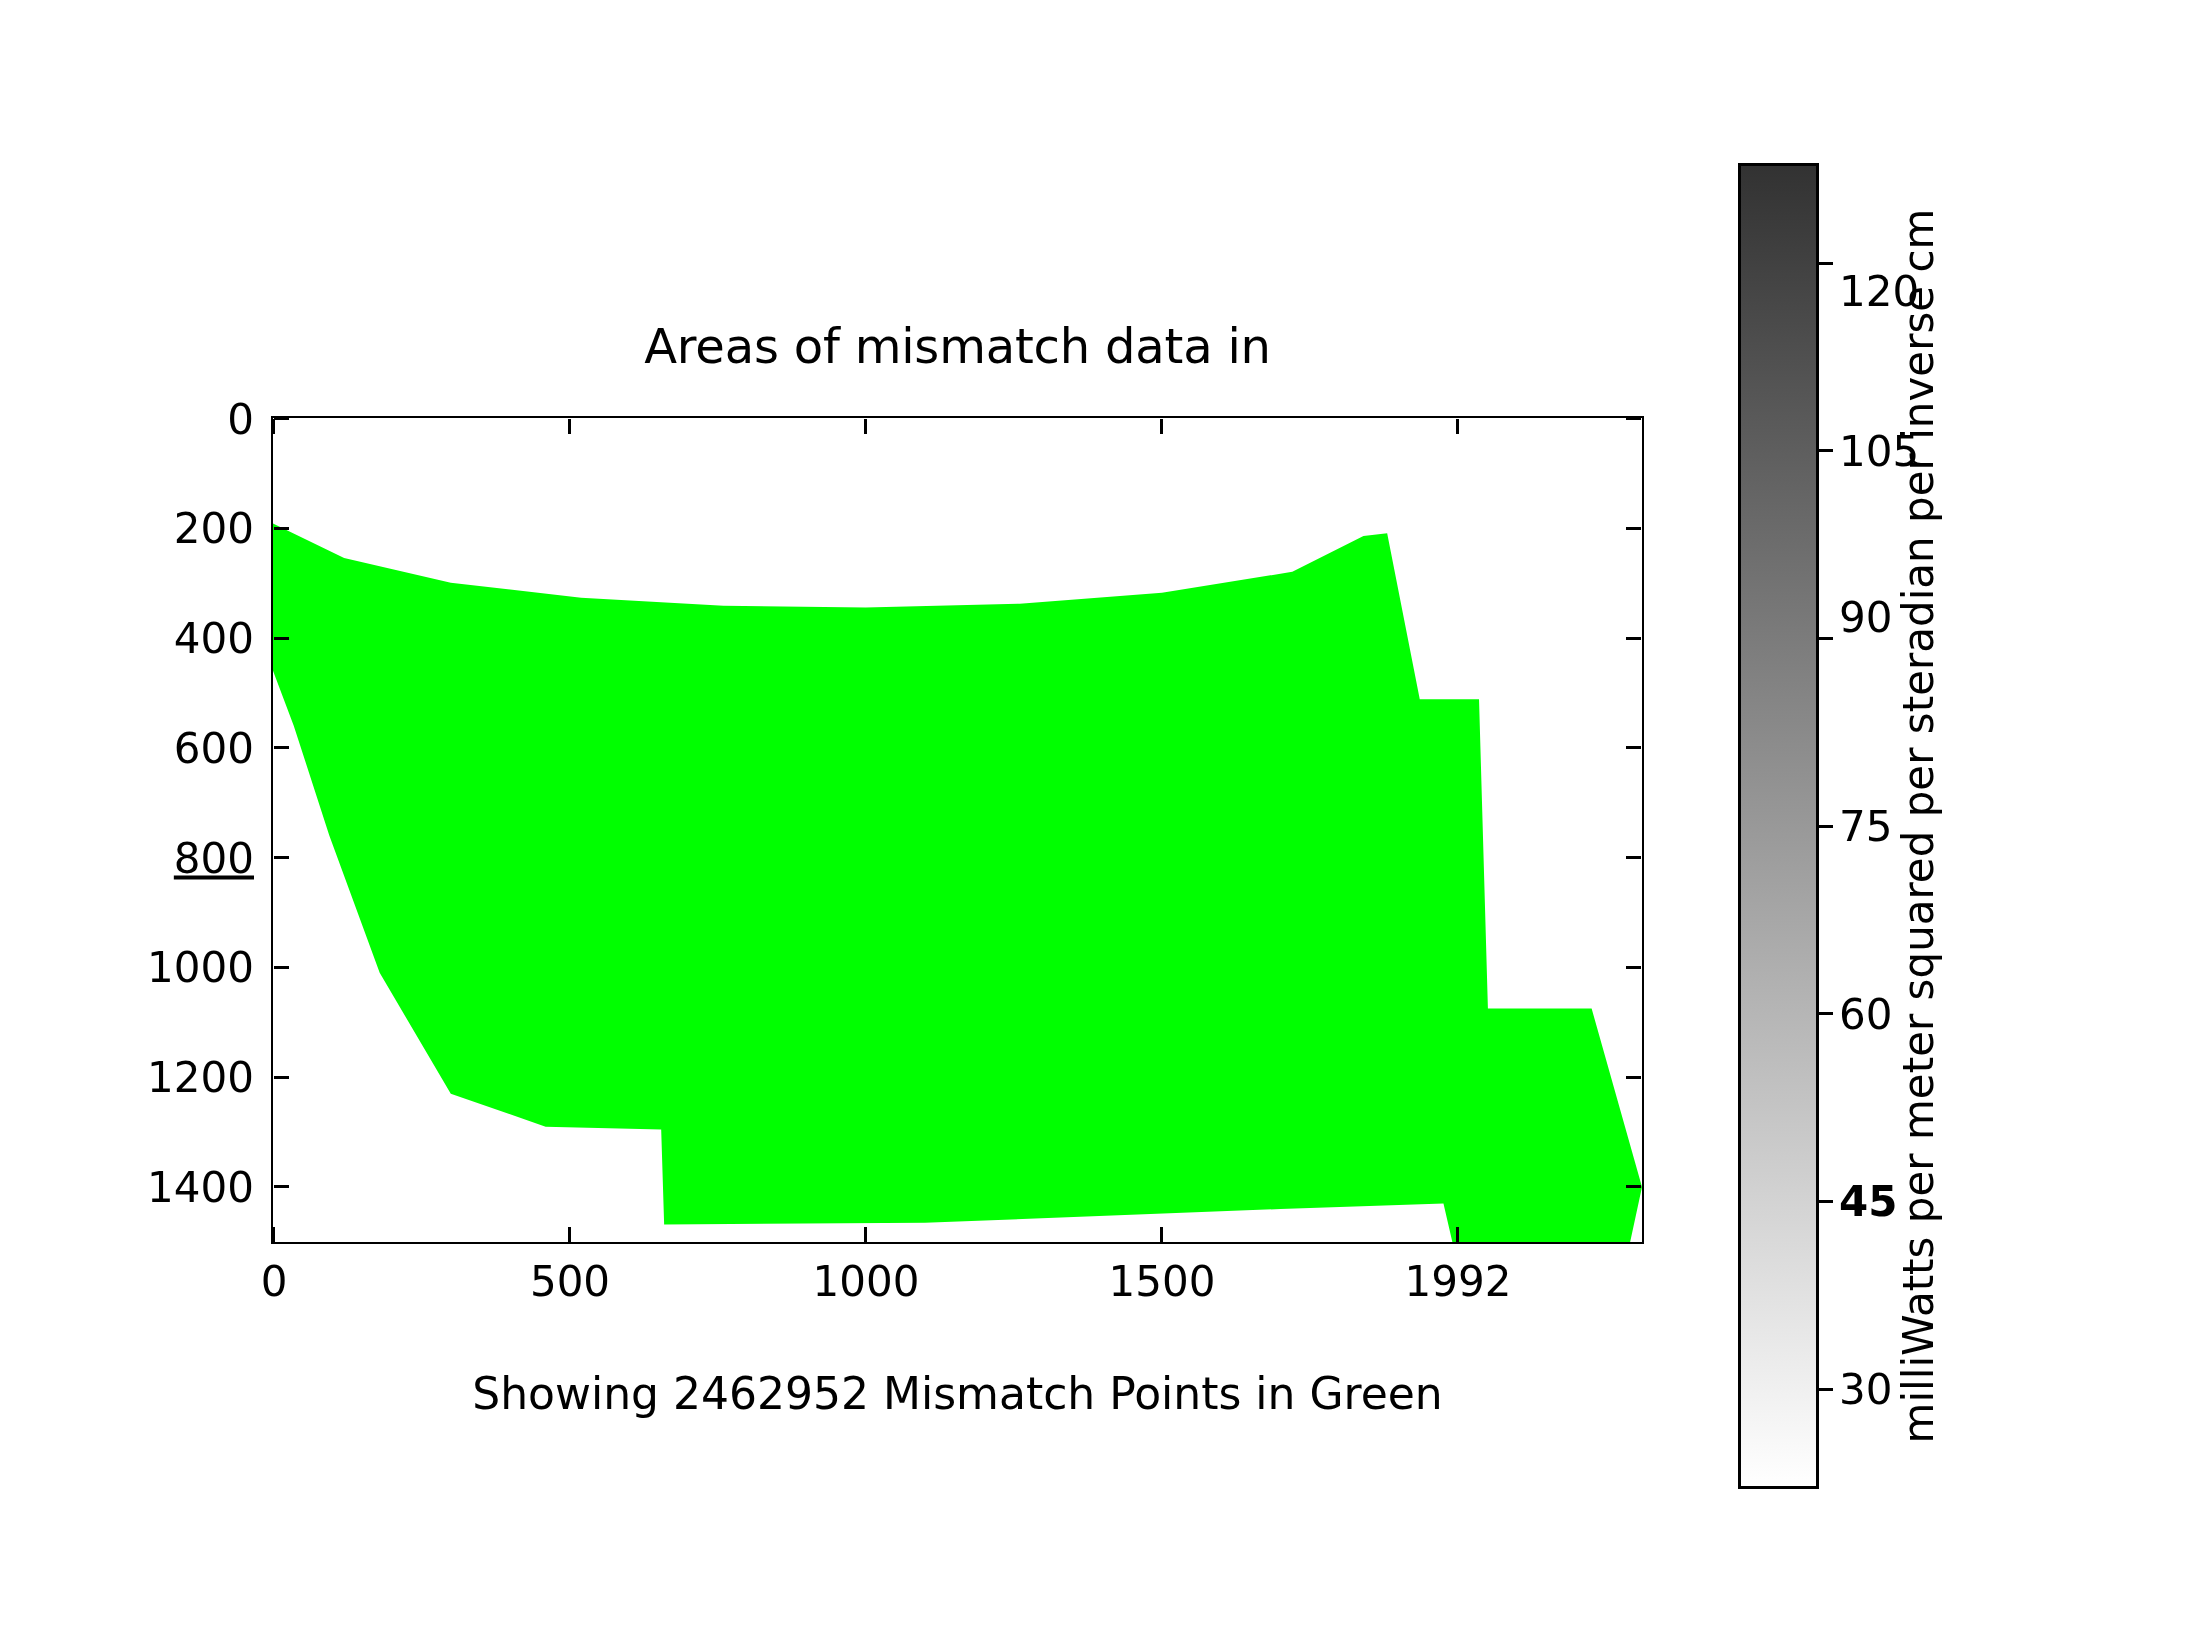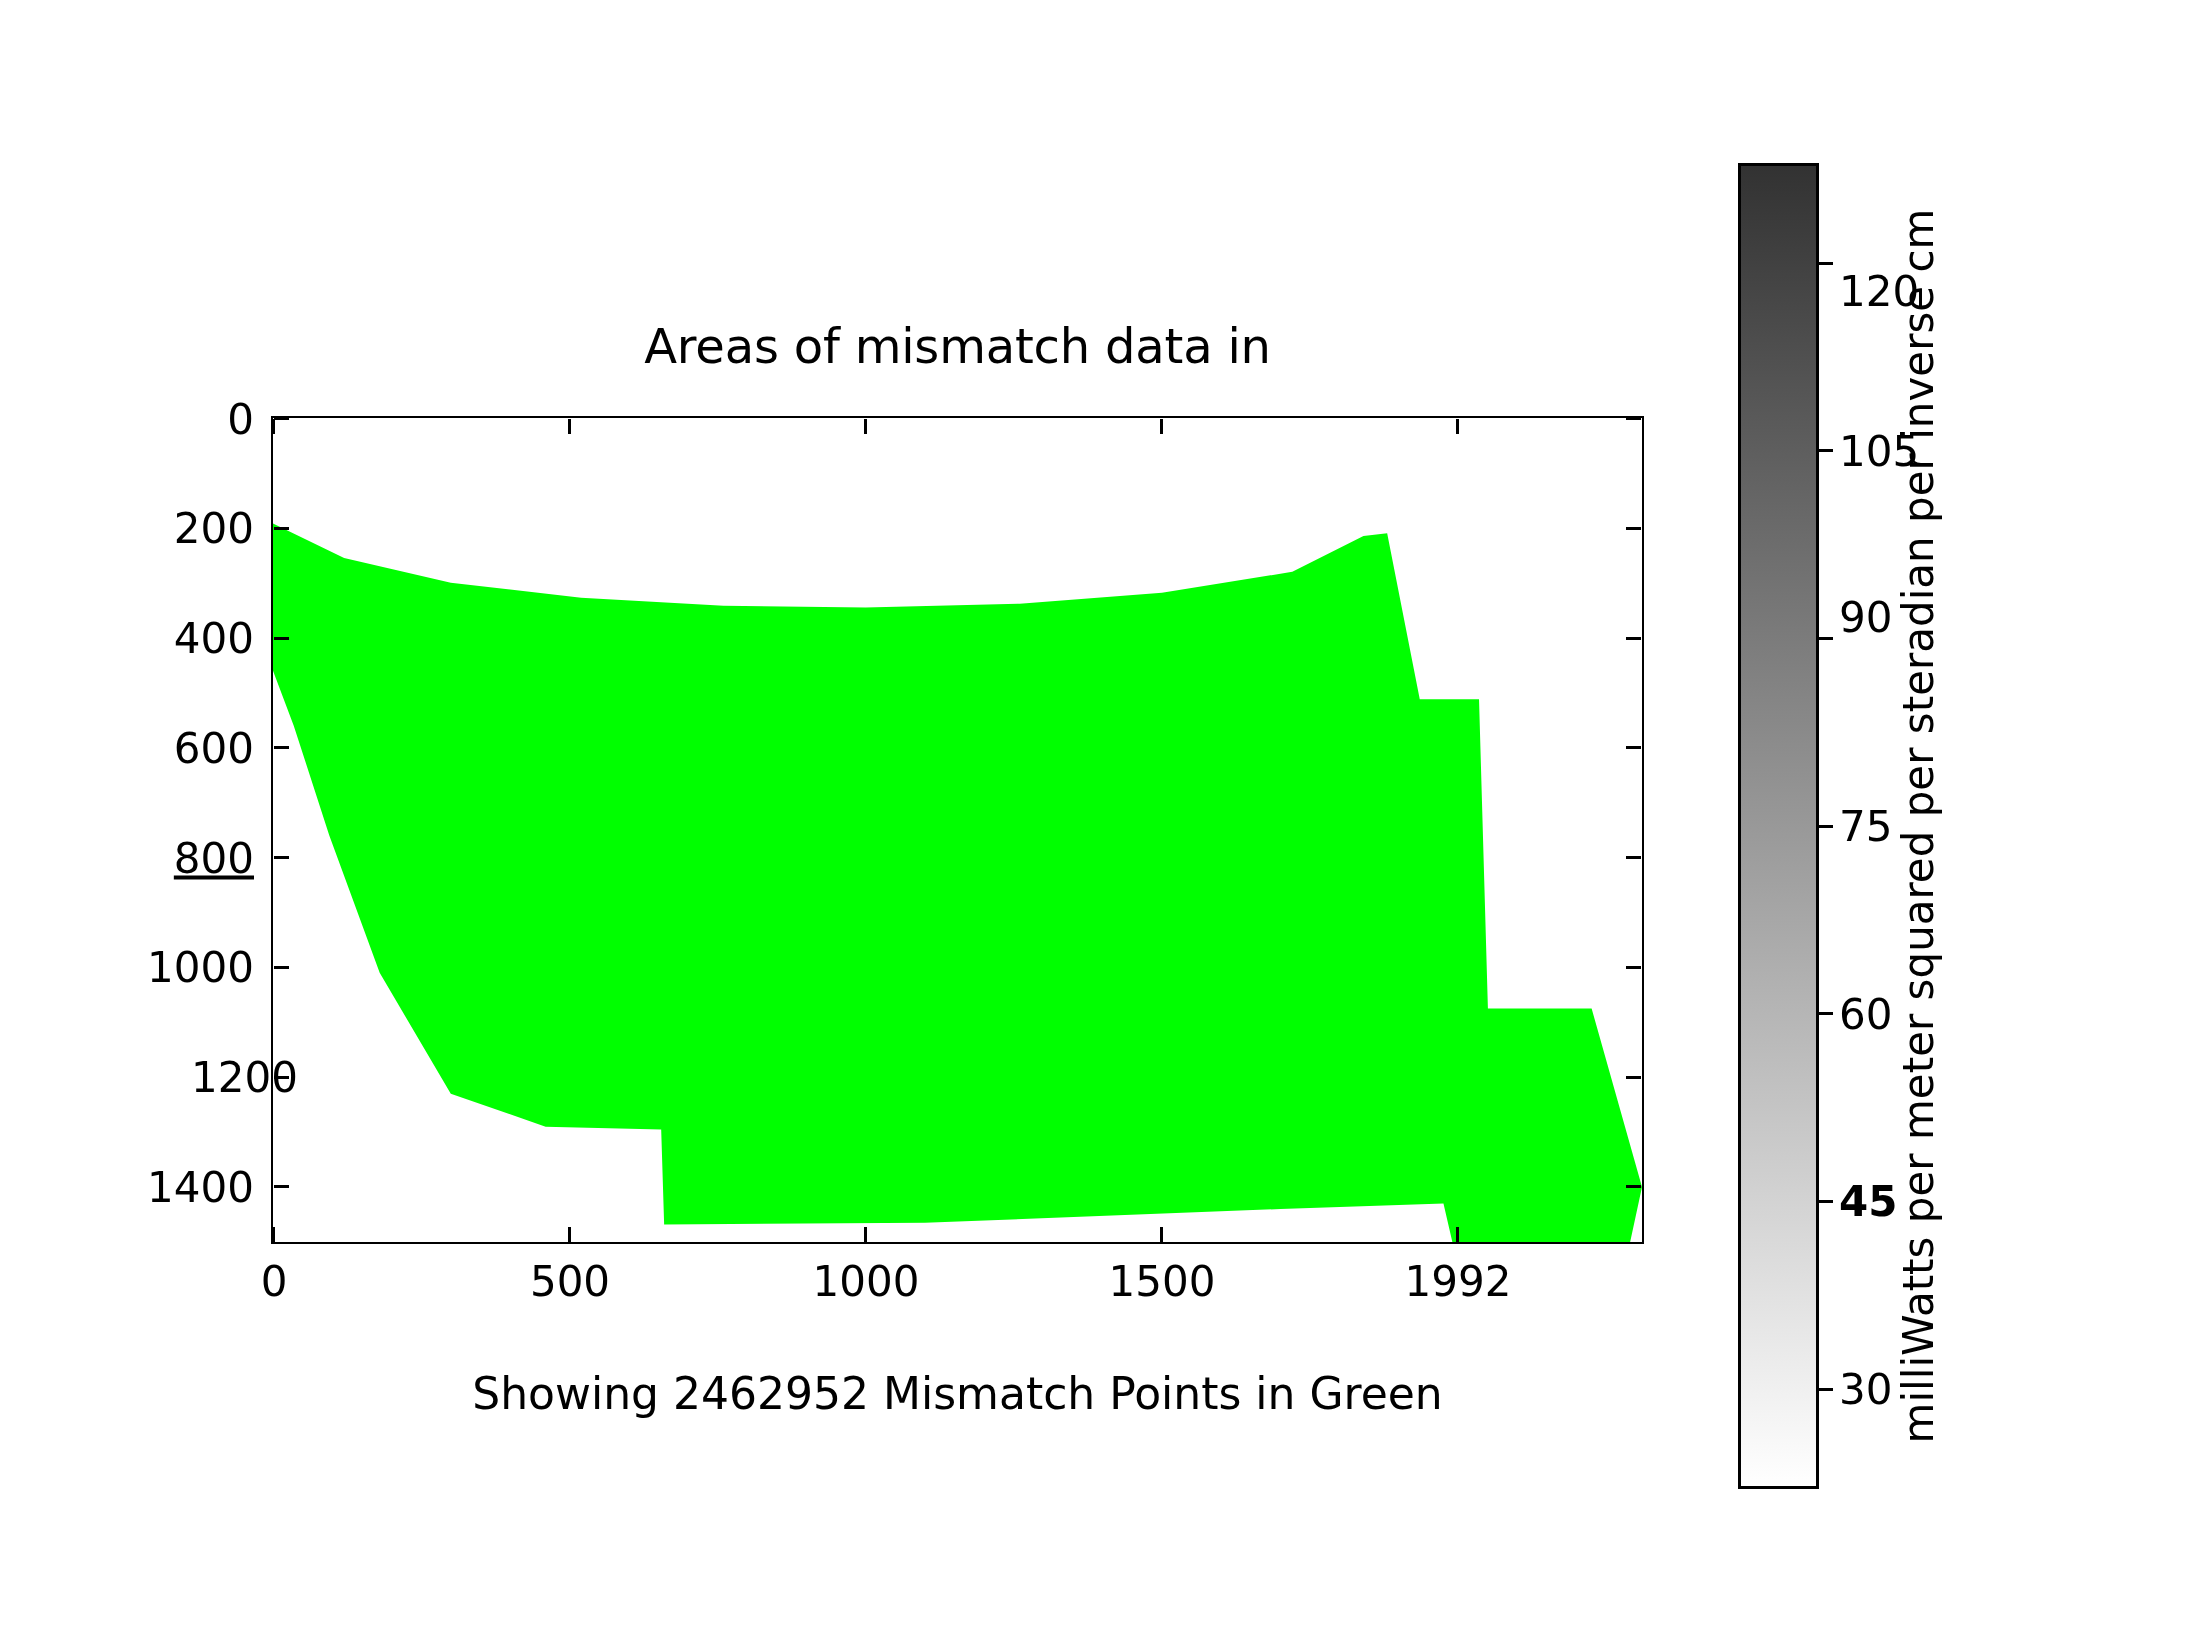--- a/index.html
+++ b/index.html
@@ -195,21 +195,21 @@
       <div class="xticklabel" style="left: 1162px; top: 1257px;">1500</div>
       <div class="xticklabel" style="left: 1458px; top: 1257px;">1992</div>
     </div>
   <div id="yticklabels">
       <div class="yticklabel" style="left: 0px; width: 254px; top: 419px;">0</div>
       <div class="yticklabel" style="left: 0px; width: 254px; top: 528px;">200</div>
       <div class="yticklabel" style="left: 0px; width: 254px; top: 638px;">400</div>
       <div class="yticklabel" style="left: 0px; width: 254px; top: 748px;">600</div>
       <div class="yticklabel" style="left: 0px; width: 254px; top: 858px; text-decoration: underline;">800</div>
       <div class="yticklabel" style="left: 0px; width: 254px; top: 967px;">1000</div>
-      <div class="yticklabel" style="left: 0px; width: 254px; top: 1077px; padding-left: 44px;">1200</div>
+      <div class="yticklabel" style="left: 0px; width: 254px; top: 1077px;">1200</div>
       <div class="yticklabel" style="left: 0px; width: 254px; top: 1187px;">1400</div>
     </div>
 
   <div id="caption">Showing 2462952 Mismatch Points in Green</div>
 
   <div id="colorbar-wrap">
     <div id="colorbar" style="background: linear-gradient(to top, rgb(255, 255, 255) 0%, rgb(50, 50, 50) 100%);"></div>
     <div id="cbticks">
         <div class="cbtick" style="top: 1225px;"></div>
         <div class="cbticklabel" style="top: 1226px;">30</div>

